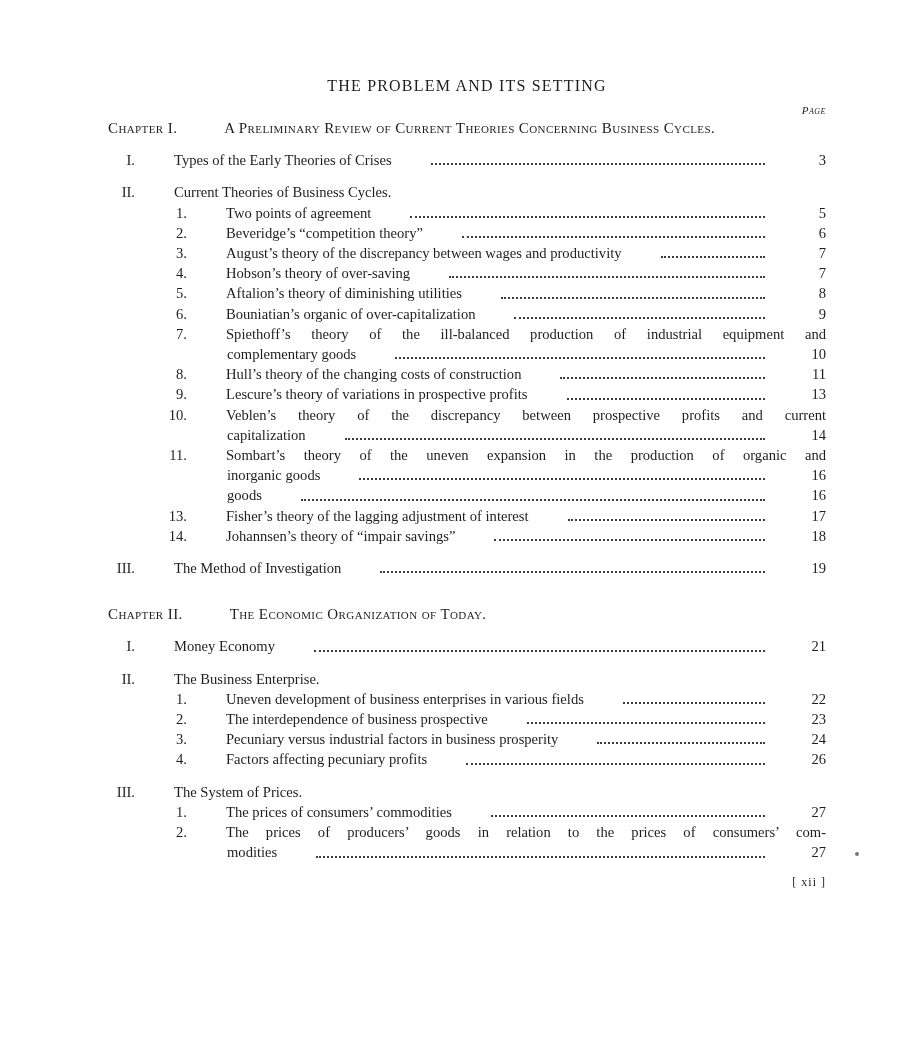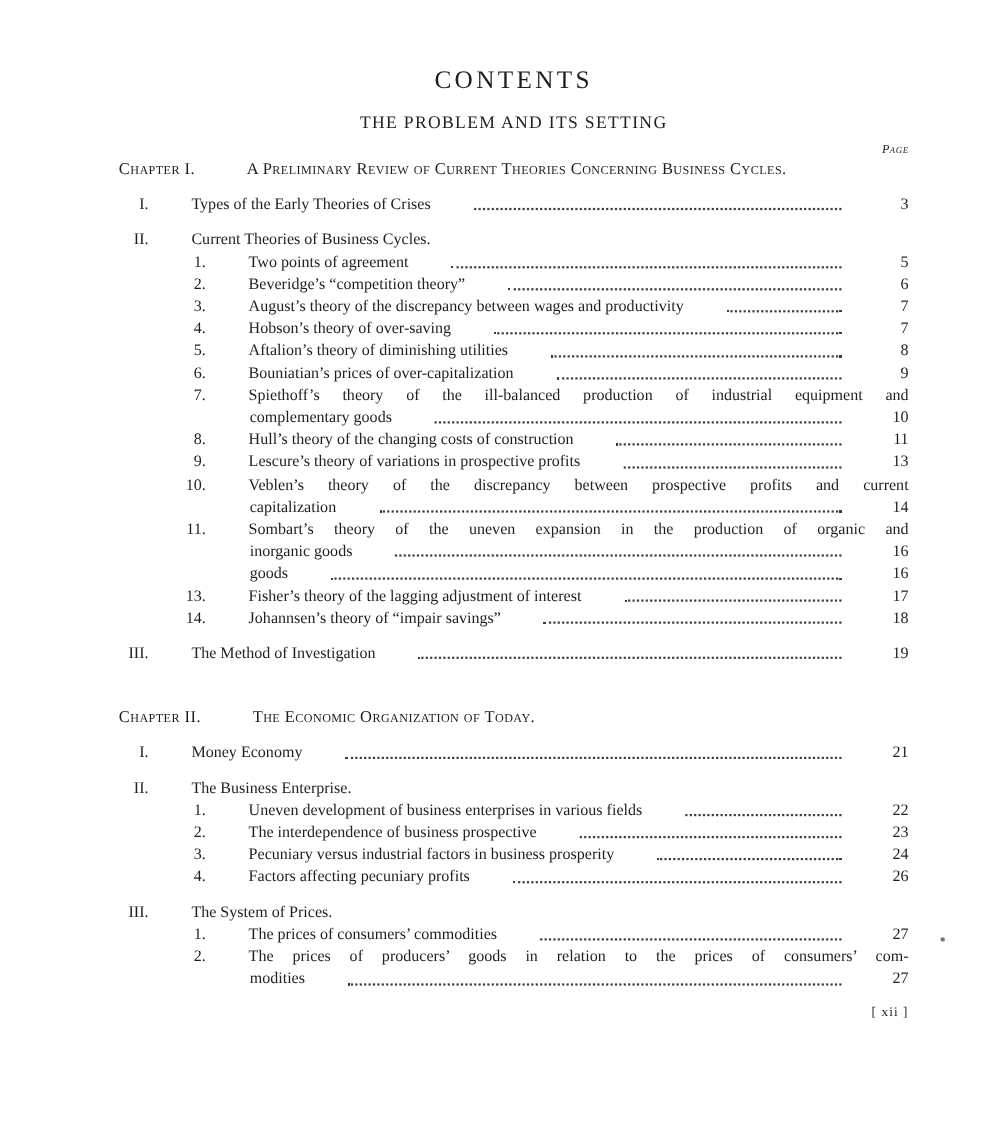--- a/index.html
+++ b/index.html
@@ -46,21 +46,21 @@
   #toc { margin-top: 2px; }
   .row {
     display: flex;
     align-items: baseline;
     font-size: 14.6px;
     line-height: 20.2px;
     white-space: nowrap;
     gap: 31px;
   }
   .gap-m { margin-top: 12px; }
-  .gap-l { margin-top: 38px; text-align: right; }
+  .gap-l { margin-top: 26px; text-align: right; }
   .chapter {
     font-variant: small-caps;
     letter-spacing: 0.4px;
     font-size: 15px;
   }
   .ch-label { flex: none; }
   .ch-title { margin-left: 16px; }
   .sec .num  { flex: none; width: 27px; text-align: right; }
   .sec .text { margin-left: 8px; }
   .item .num { flex: none; width: 79px; text-align: right; }
@@ -93,21 +93,20 @@
     width: 4px; height: 4px;
     border-radius: 50%;
     background: #4a4a4a;
     opacity: 0.75;
   }
 </style>
 </head>
 <body>
 
 <div class="page">
-  <h1 class="title">CONTENTS</h1>
   <div class="part-title">THE PROBLEM AND ITS SETTING</div>
   <div class="page-col-label">Page</div>
   <div id="toc">
       <div class="row chapter">
         <span class="ch-label">Chapter I.</span>
         <span class="ch-title">A Preliminary Review of Current Theories Concerning Business Cycles.</span>
       </div>
       <div class="row sec gap-m">
         <span class="num">I.</span>
         <span class="text">Types of the Early Theories of Crises</span>
@@ -143,21 +142,21 @@
         <span class="pagenum">7</span>
       </div>
       <div class="row item">
         <span class="num">5.</span>
         <span class="text">Aftalion’s theory of diminishing utilities</span>
         <span class="leader"></span>
         <span class="pagenum">8</span>
       </div>
       <div class="row item">
         <span class="num">6.</span>
-        <span class="text">Bouniatian’s prices of over-capitalization</span>
+        <span class="text">Bouniatian’s organic of over-capitalization</span>
         <span class="leader"></span>
         <span class="pagenum">9</span>
       </div>
       <div class="row item">
         <span class="num">7.</span>
         <span class="jtext">Spiethoff’s theory of the ill-balanced production of industrial equipment and</span>
       </div>
       <div class="row cont">
         <span class="text">complementary goods</span>
         <span class="leader"></span>

